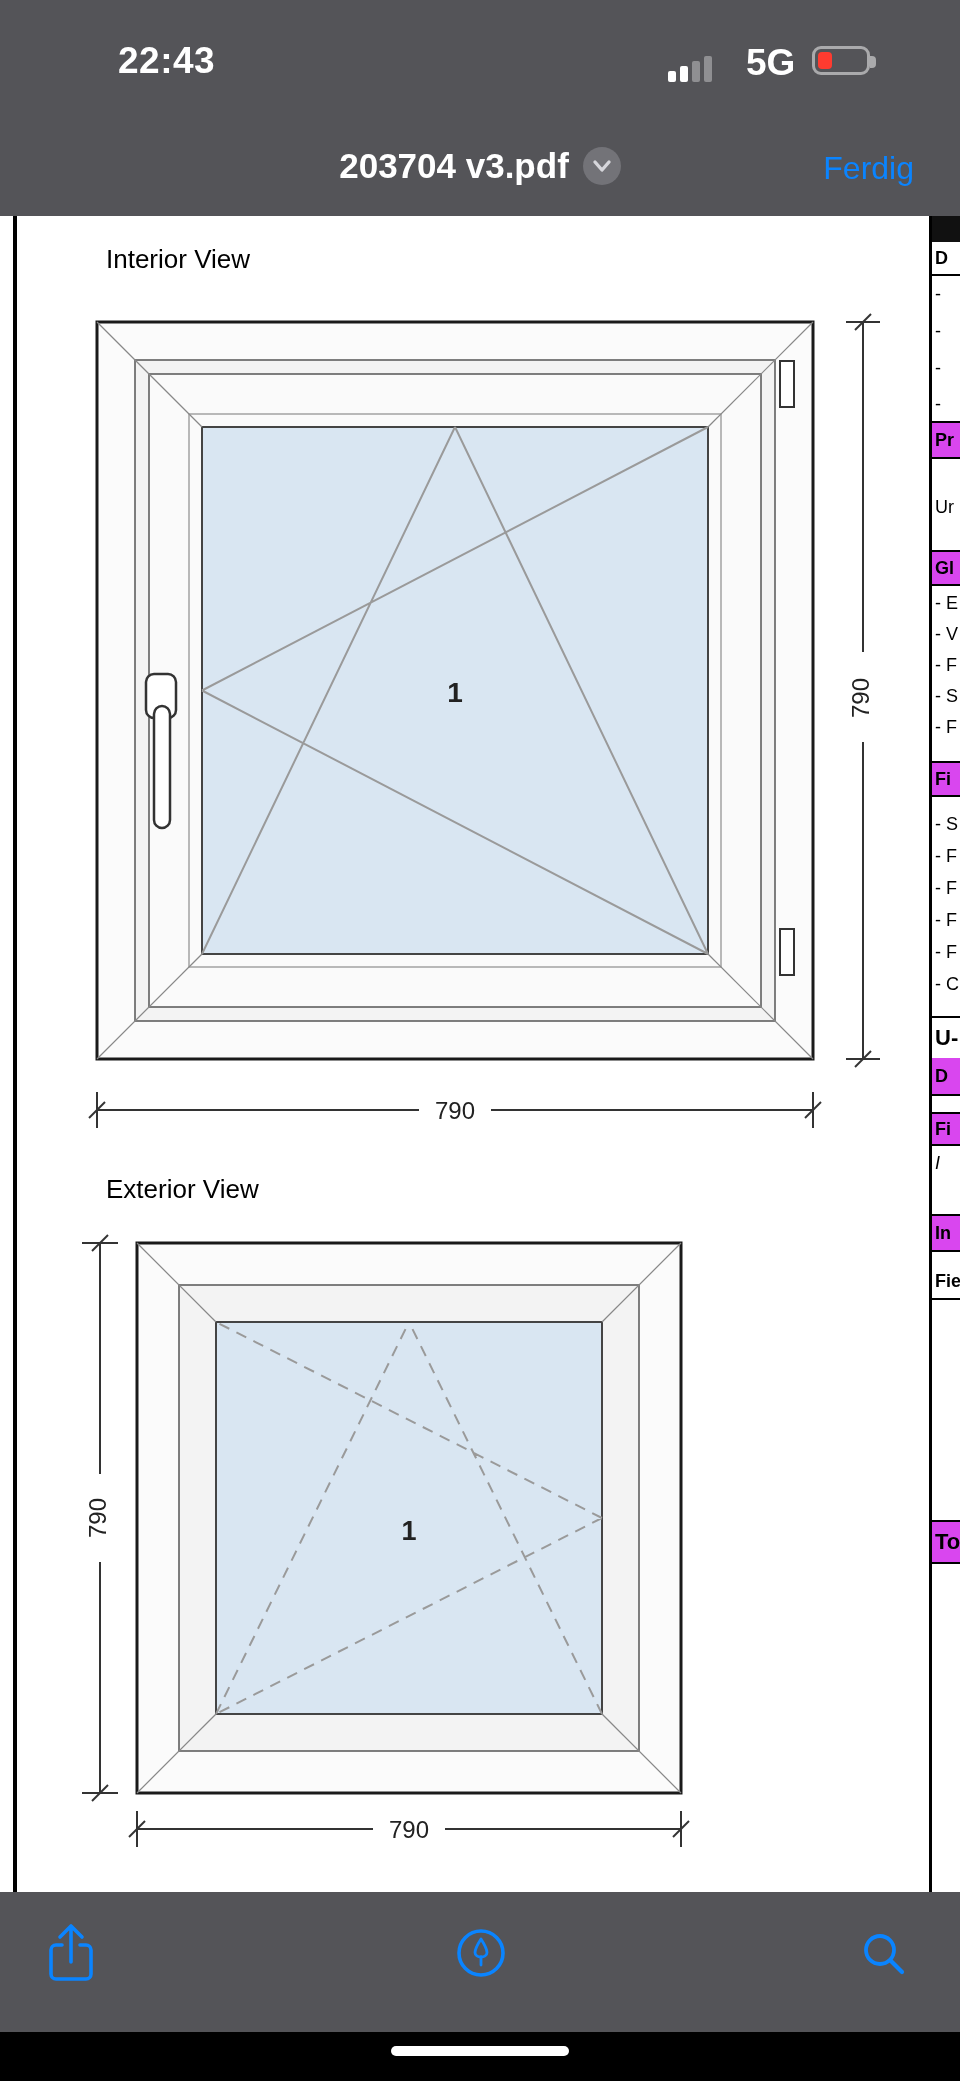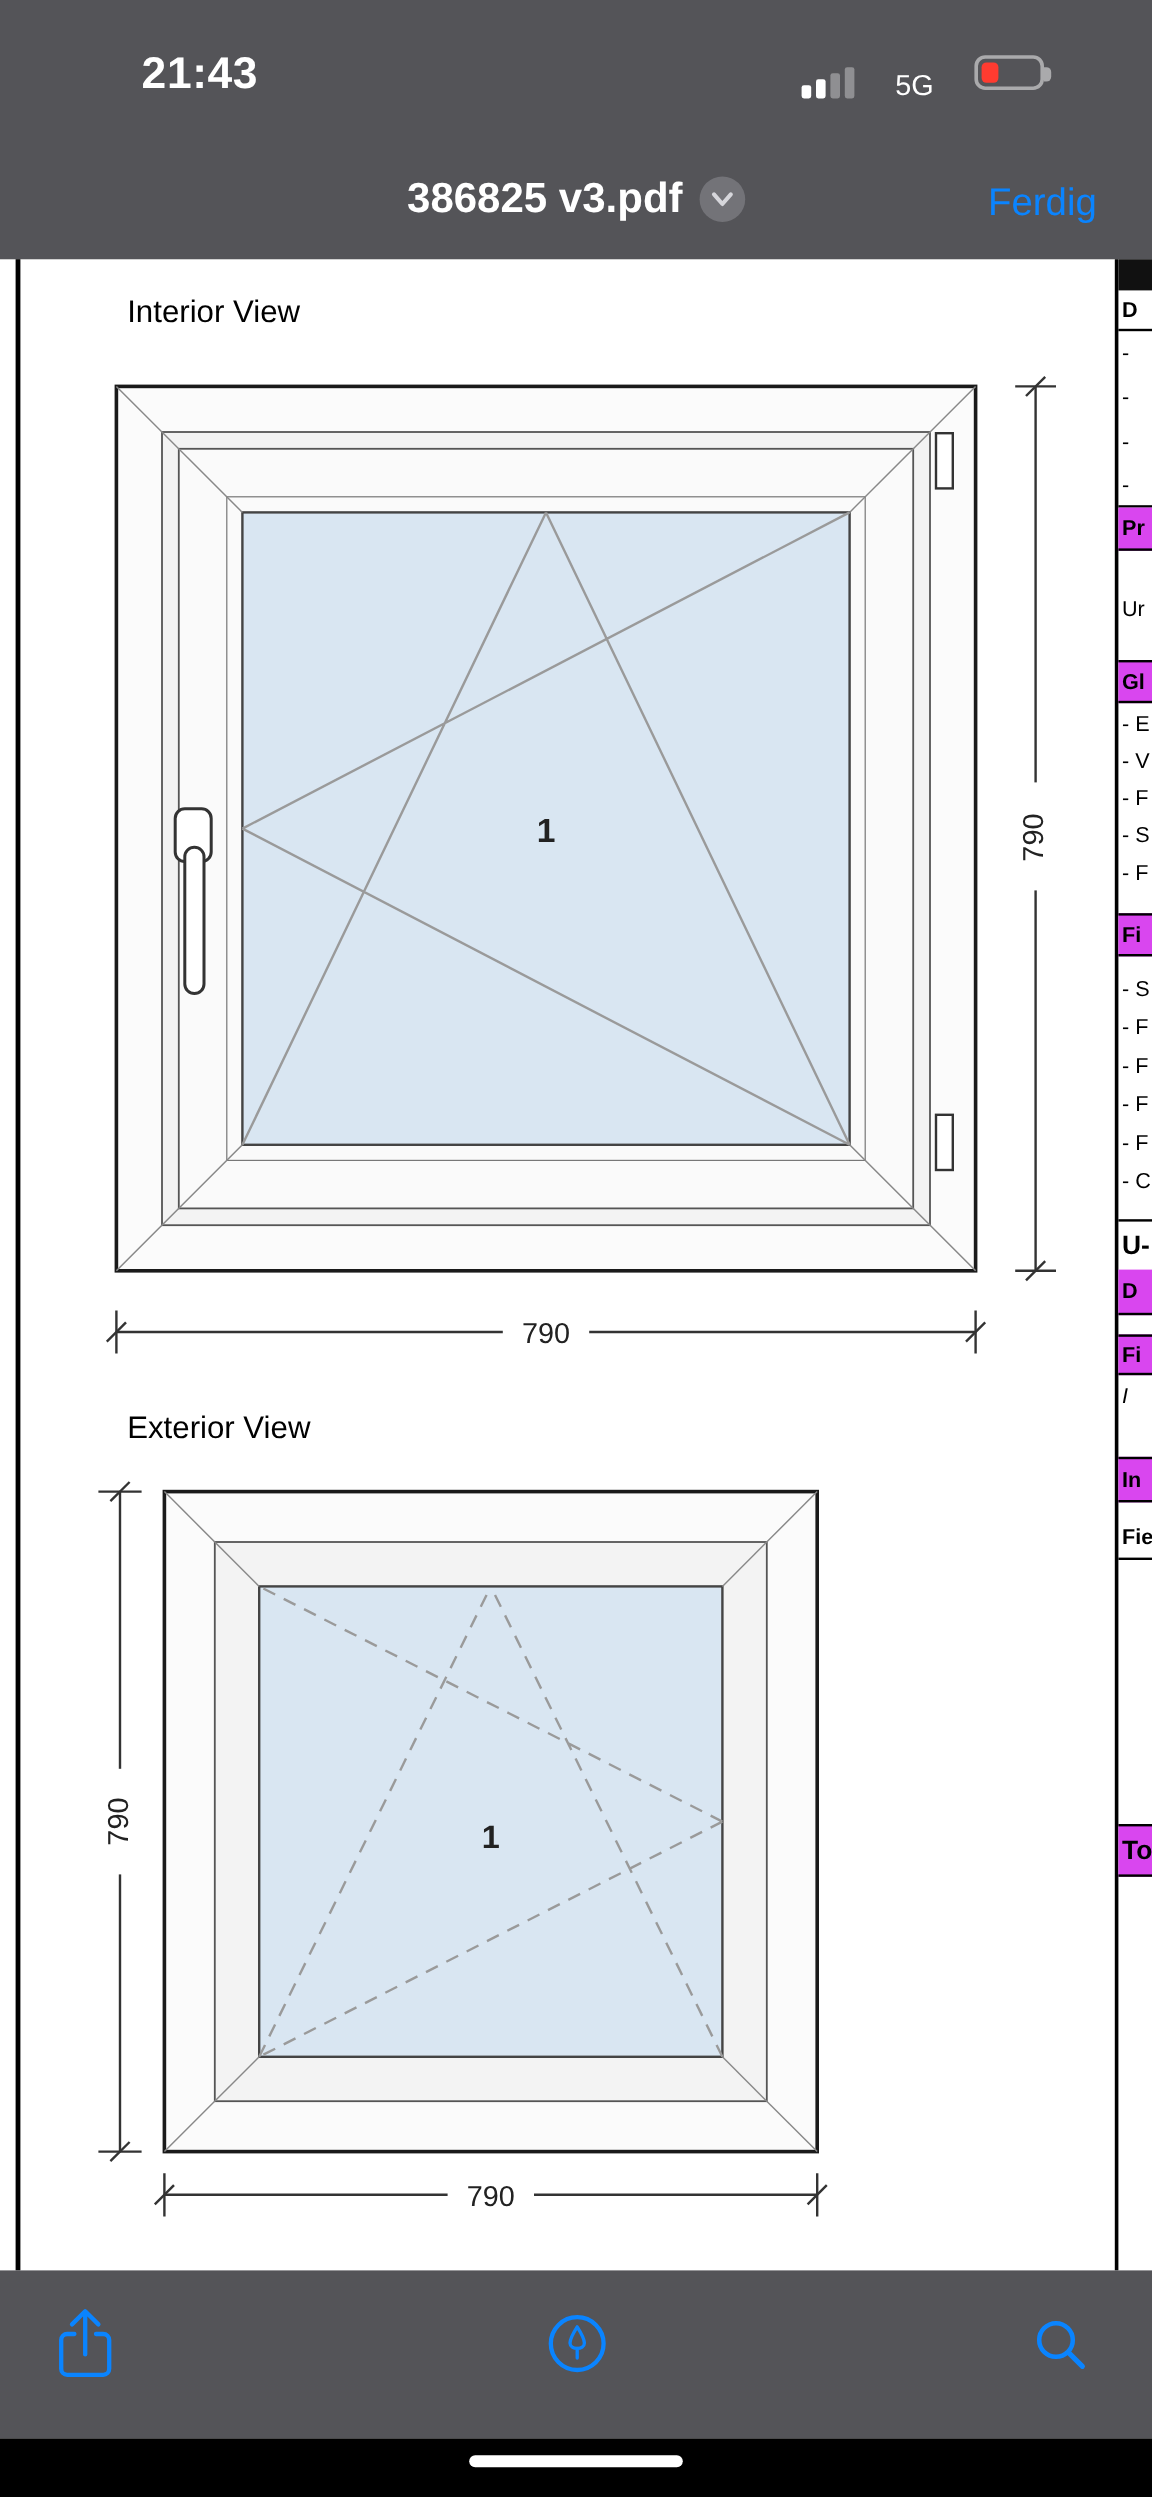--- a/index.html
+++ b/index.html
@@ -5,21 +5,21 @@
   html,body{margin:0;padding:0;background:#000;}
   #screen{position:relative;width:960px;height:2081px;overflow:hidden;background:#000;
           font-family:"Liberation Sans",sans-serif;}
 
   
   .chrome-top{position:absolute;top:0;left:0;width:960px;height:216px;background:#545458;}
   .time{position:absolute;left:118px;top:40px;font-size:37px;font-weight:700;color:#fff;letter-spacing:.5px;}
   .signal{position:absolute;left:668px;top:54px;height:28px;display:flex;align-items:flex-end;gap:4px;}
   .sbar{width:8px;border-radius:2px;background:#fff;}
   .sbar.dim{background:rgba(255,255,255,.35);}
-  .net{position:absolute;left:746px;top:58px;font-size:24px;font-weight:400;color:#fff;}
+  .net{position:absolute;left:746px;top:42px;font-size:37px;font-weight:700;color:#fff;}
   .battery{position:absolute;left:812px;top:46px;width:58px;height:29px;border:3px solid rgba(255,255,255,.5);
            border-radius:9px;box-sizing:border-box;}
   .battery-fill{position:absolute;left:3px;top:3px;width:14px;height:17px;border-radius:4px;background:#FF3B30;}
   .battery-nub{position:absolute;right:-9px;top:7px;width:6px;height:12px;background:rgba(255,255,255,.5);
            border-radius:0 4px 4px 0;}
   .nav-title-wrap{position:absolute;top:146px;left:0;right:0;display:flex;justify-content:center;
            align-items:center;gap:14px;}
   .pdf-title{font-size:35px;font-weight:600;color:#fff;}
   .chev-circle{width:38px;height:38px;border-radius:50%;background:#737378;display:flex;
            align-items:center;justify-content:center;}
@@ -51,35 +51,35 @@
   .tool-btn{position:absolute;background:none;border:none;padding:0;}
   .black-strip{position:absolute;top:2032px;left:0;width:960px;height:49px;background:#000;}
   .home-indicator{position:absolute;left:391px;top:2046px;width:178px;height:10px;border-radius:5px;background:#fff;}
 </style>
 </head>
 <body>
 
 <div id="screen">
 
   <div class="chrome-top">
-    <div class="time">21:43</div>
+    <div class="time">22:43</div>
     <div class="signal">
       <div class="sbar" style="height:11px"></div>
       <div class="sbar" style="height:16px"></div>
       <div class="sbar dim" style="height:21px"></div>
       <div class="sbar dim" style="height:26px"></div>
     </div>
     <div class="net">5G</div>
     <div class="battery">
       <div class="battery-fill"></div>
       <div class="battery-nub"></div>
     </div>
 
     <div class="nav-title-wrap">
-      <span class="pdf-title">386825 v3.pdf</span>
+      <span class="pdf-title">203704 v3.pdf</span>
       <span class="chev-circle">
         <svg width="26" height="26" viewBox="0 0 26 26">
           <path d="M6 9 L13 17 L20 9" fill="none" stroke="#d6d6db" stroke-width="3.4" stroke-linecap="round" stroke-linejoin="round"></path>
         </svg>
       </span>
     </div>
     <button class="done-btn">Ferdig</button>
   </div>
 
   <div class="pdf-page">

